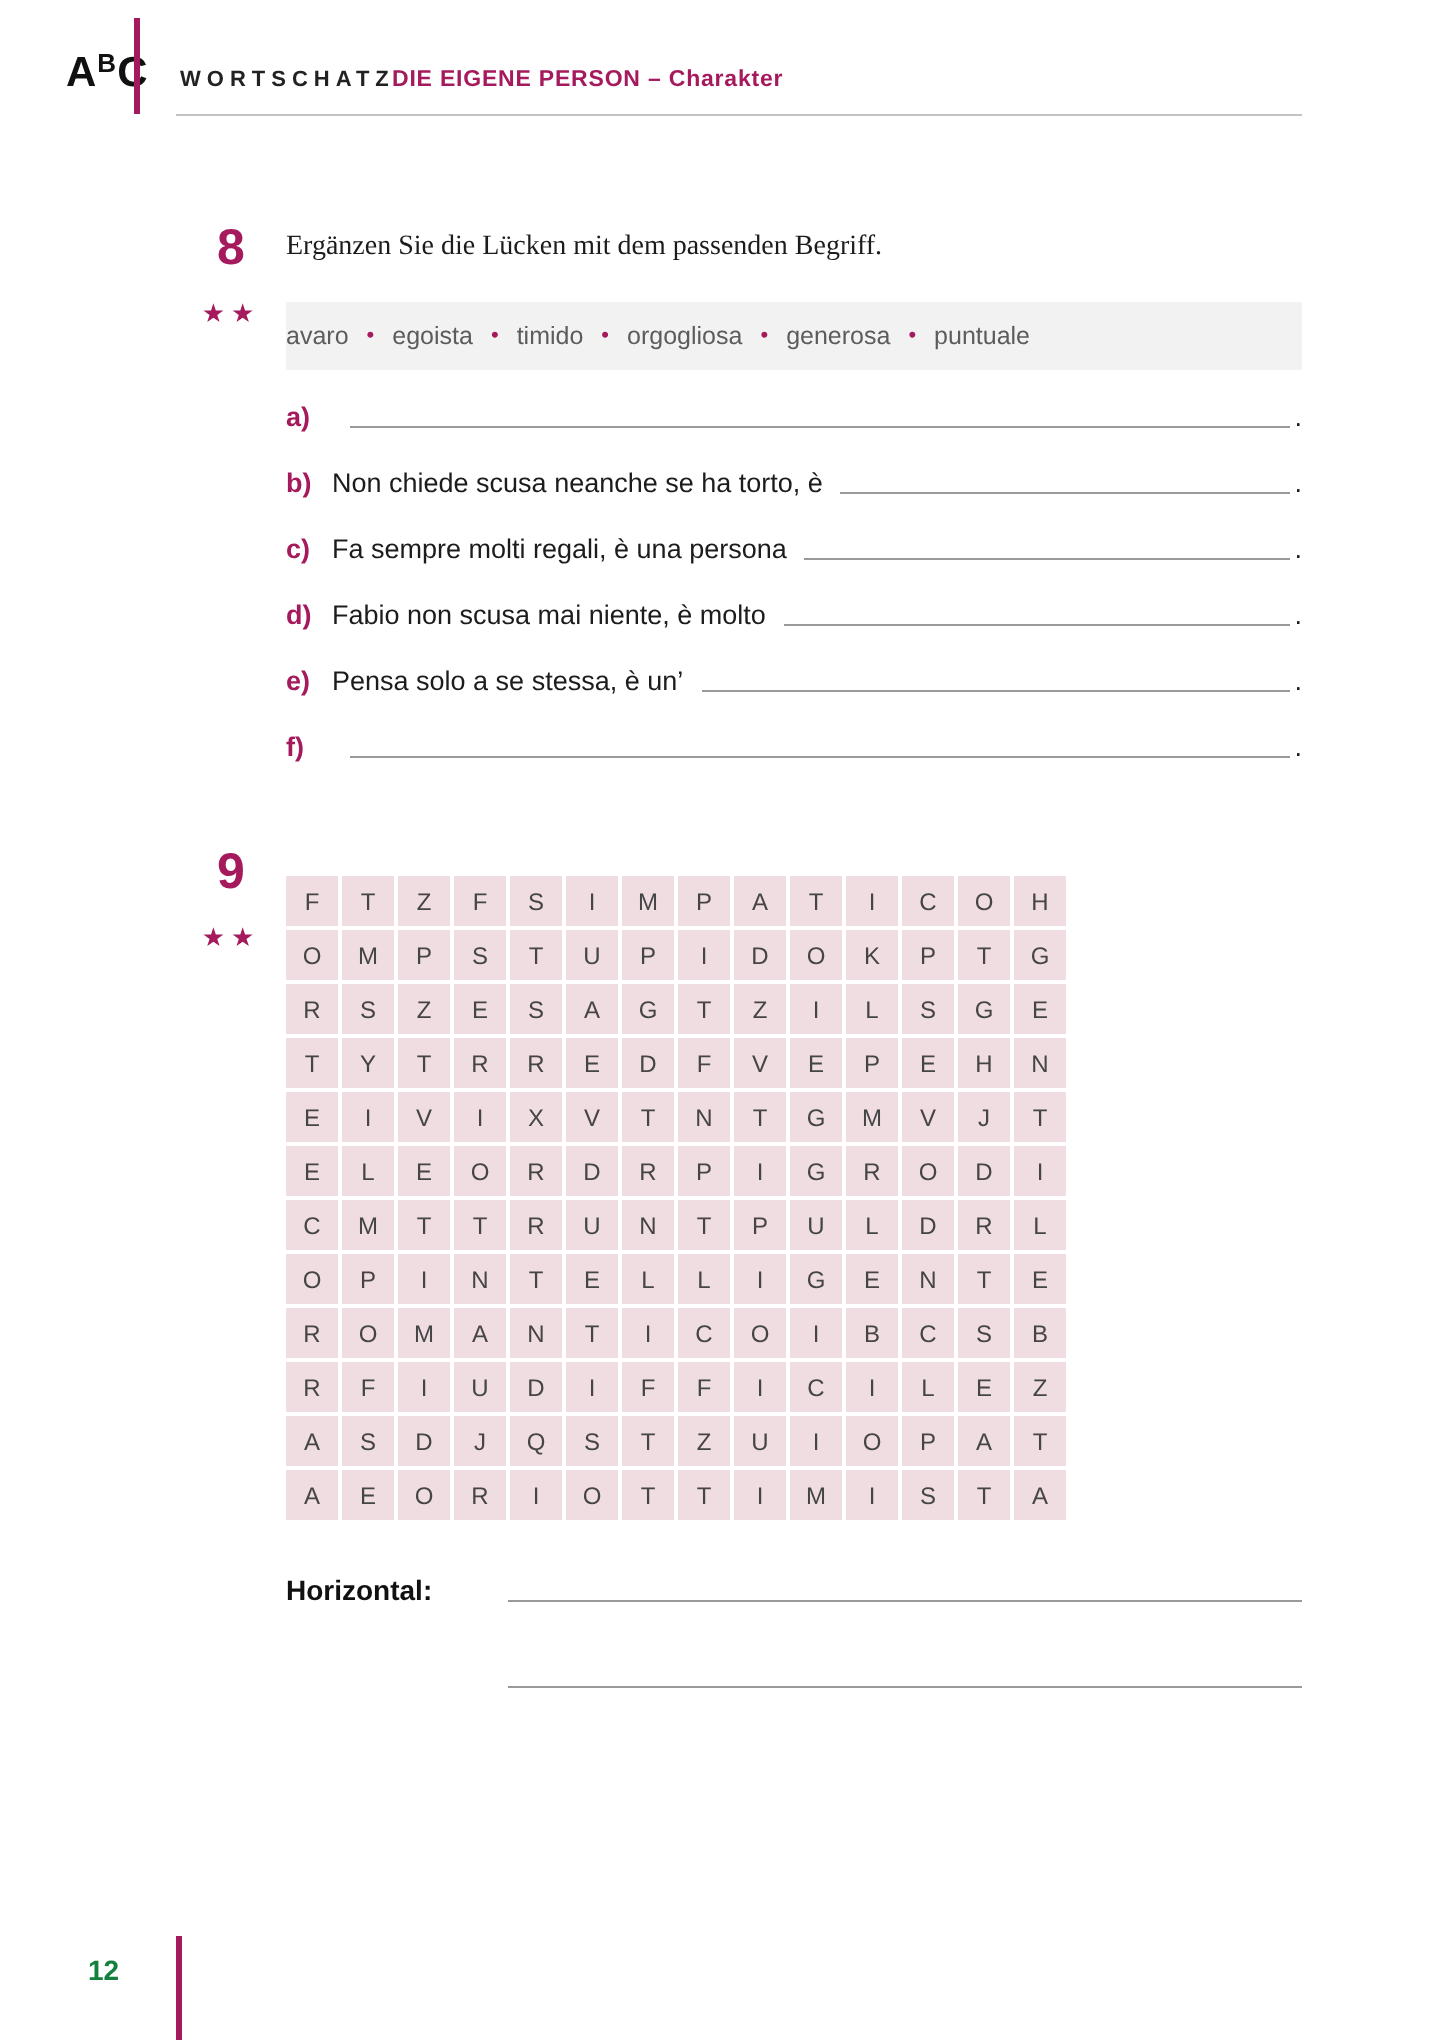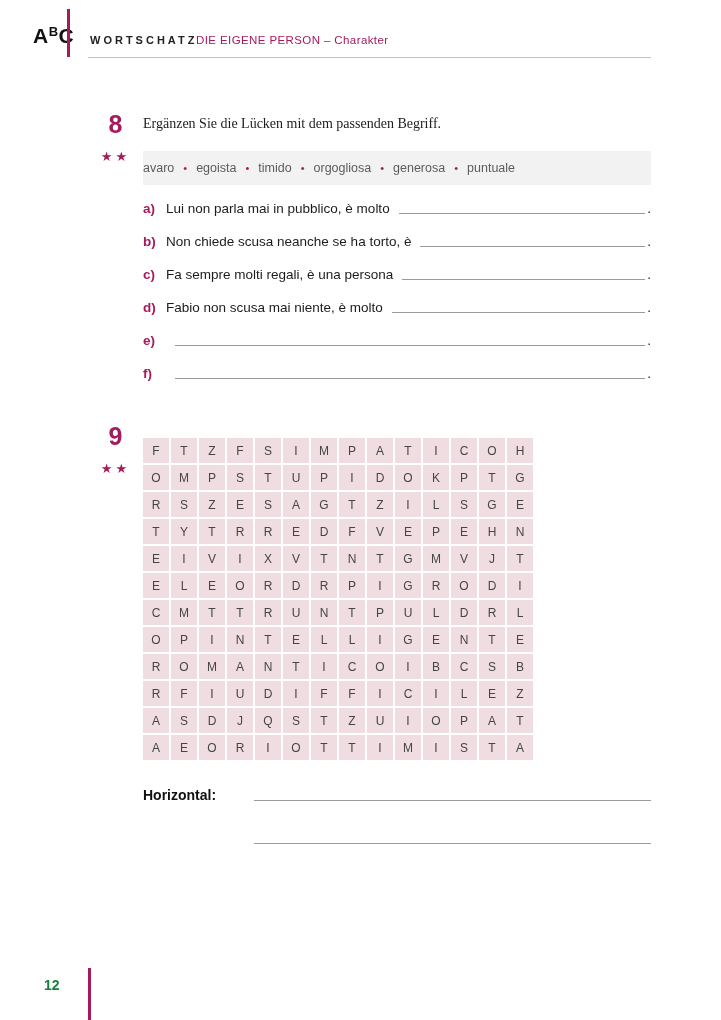--- a/index.html
+++ b/index.html
@@ -21,21 +21,21 @@
   .logo .la, .logo .lc { font-size: 21px; }
   .logo .lb { font-size: 13px; vertical-align: 7px; }
   .vbar { position: absolute; width: 3px; background: #a51a5c; }
   .top-bar { left: 67px; top: 9px; height: 48px; }
   .section-title {
     position: absolute; left: 90px; top: 34px;
     font-size: 11px; font-weight: bold; letter-spacing: 3px; color: #222;
   }
   .topic-title {
     position: absolute; left: 196px; top: 34px;
-    font-size: 11.5px; font-weight: 400; letter-spacing: 0.4px; color: #a51a5c;
+    font-size: 11.5px; font-weight: 700; letter-spacing: 0.4px; color: #a51a5c;
   }
   .header-rule {
     position: absolute; left: 88px; right: 70px; top: 57px;
     height: 1px; background: #c3c3c3;
   }
 
   
   .exercise { position: absolute; left: 88px; right: 70px; display: flex; }
   .ex8 { top: 112px; }
   .ex9 { top: 424px; }
@@ -130,21 +130,20 @@
           <span class="wb-dot">•</span>
           <span class="wb-word">orgogliosa</span>
           <span class="wb-dot">•</span>
           <span class="wb-word">generosa</span>
           <span class="wb-dot">•</span>
           <span class="wb-word">puntuale</span>
         </div>
       <div class="items" id="ex8-items">
           <div class="item-row">
             <span class="item-label">a)</span>
-            <span class="item-text">Lui non parla mai in pubblico, è molto</span>
             <span class="blank"></span>
             <span class="item-period">.</span>
           </div>
           <div class="item-row">
             <span class="item-label">b)</span>
             <span class="item-text">Non chiede scusa neanche se ha torto, è</span>
             <span class="blank"></span>
             <span class="item-period">.</span>
           </div>
           <div class="item-row">
@@ -154,20 +153,21 @@
             <span class="item-period">.</span>
           </div>
           <div class="item-row">
             <span class="item-label">d)</span>
             <span class="item-text">Fabio non scusa mai niente, è molto</span>
             <span class="blank"></span>
             <span class="item-period">.</span>
           </div>
           <div class="item-row">
             <span class="item-label">e)</span>
+            <span class="item-text">Pensa solo a se stessa, è un’</span>
             <span class="blank"></span>
             <span class="item-period">.</span>
           </div>
           <div class="item-row">
             <span class="item-label">f)</span>
             <span class="blank"></span>
             <span class="item-period">.</span>
           </div>
         </div>
     </div>

